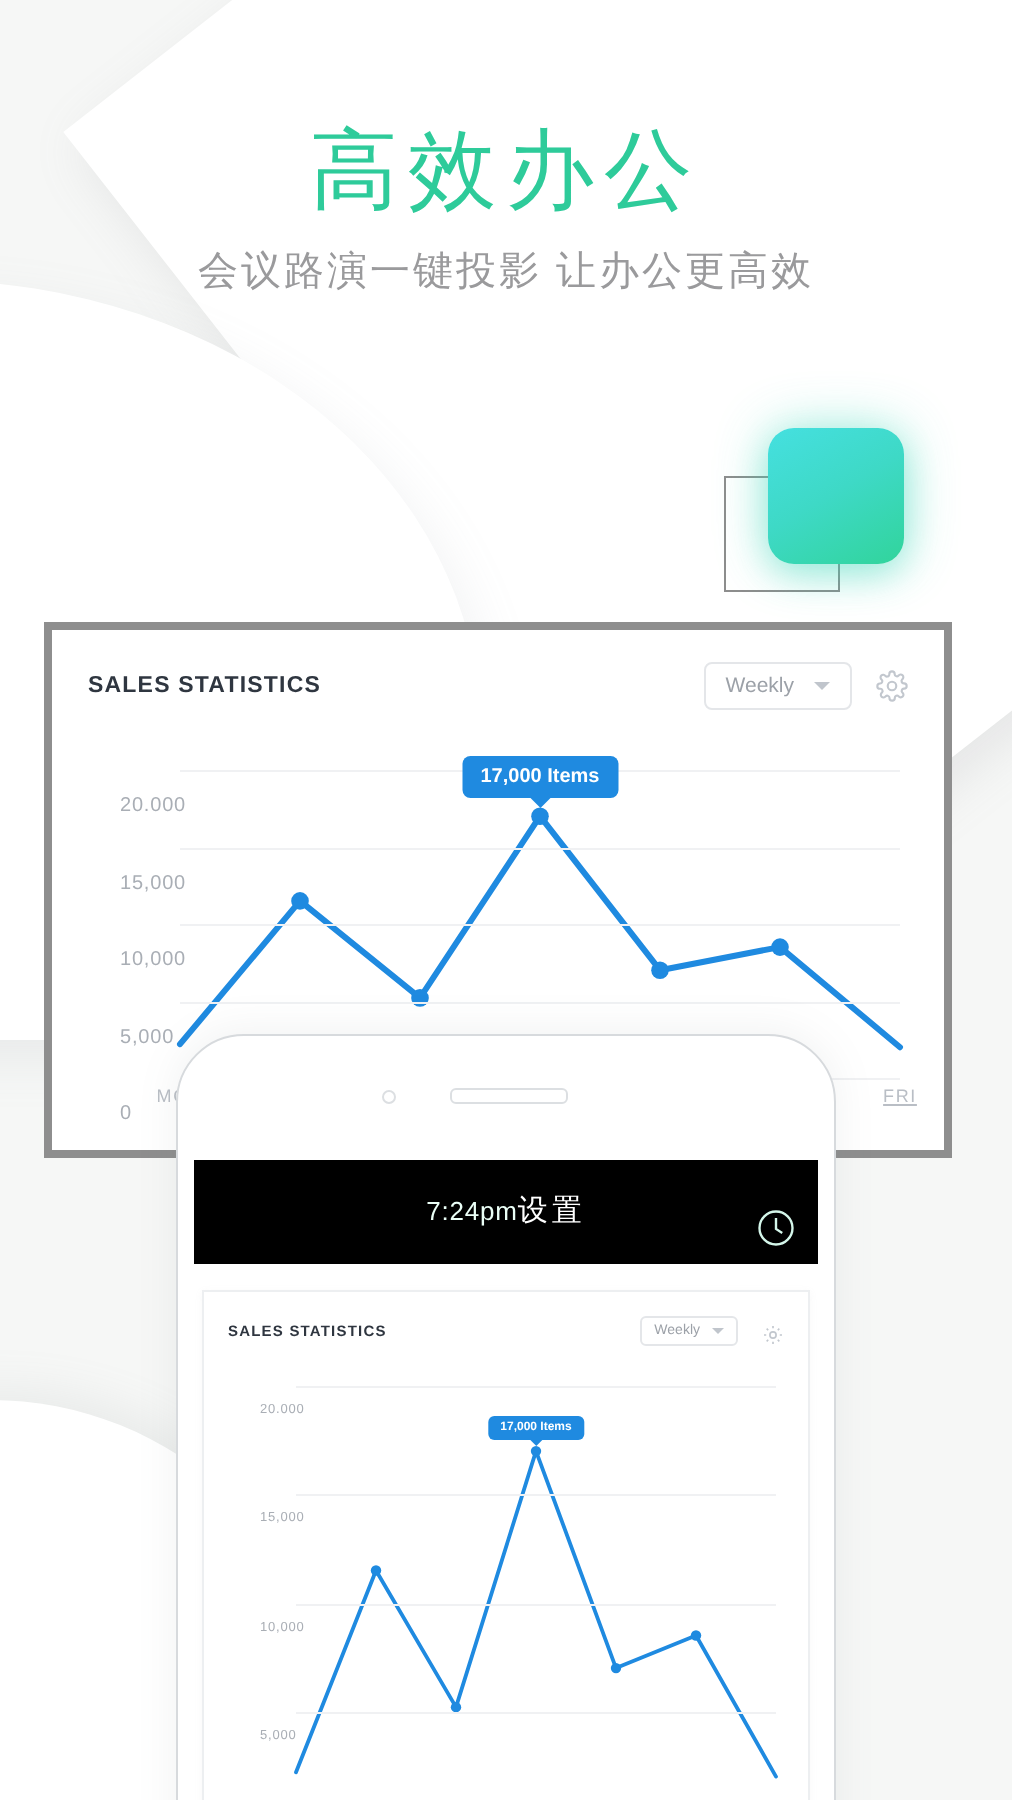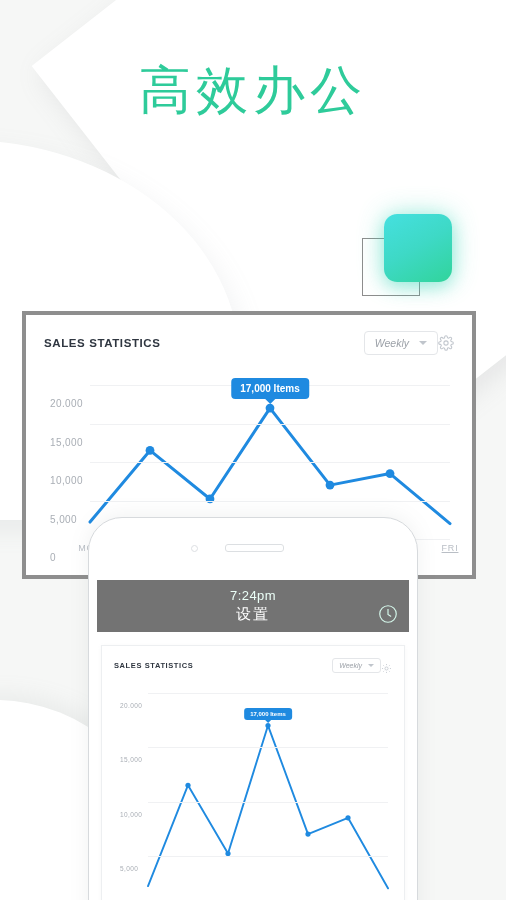--- a/index.html
+++ b/index.html
@@ -24,21 +24,21 @@
   }
   .bg-curve-bottom{
     position:absolute;left:-175px;bottom:-130px;width:340px;height:330px;
     background:#ffffff;border-radius:50%;
     box-shadow:6px -6px 22px rgba(150,155,160,.12);
   }
 
   
   #hero{position:absolute;left:0;right:0;top:60px;text-align:center;}
   #hero .title{
-    font-size:52px;letter-spacing:5px;color:#2ecb9a;font-weight:400;
+    font-size:44px;letter-spacing:5px;color:#2ecb9a;font-weight:400;
     line-height:1.18;margin:0 0 10px 0;
   }
   #hero .subtitle{
     font-size:20px;letter-spacing:1.5px;color:#9a9a9c;font-weight:400;margin:0;
   }
 
   
   .sq-outline{
     position:absolute;left:362px;top:238px;width:56px;height:56px;
     border:1.4px solid #8d8d8d;background:transparent;
@@ -51,34 +51,34 @@
   }
 
   
   #monitor{
     position:absolute;left:22px;top:311px;width:454px;height:268px;
     border:4px solid #8e8e8e;background:#ffffff;box-sizing:border-box;
   }
   .card{position:absolute;inset:14px 18px;}
   .card-head{display:flex;align-items:center;justify-content:space-between;height:28px;}
   .card-title{font-size:11.5px;font-weight:bold;letter-spacing:.6px;color:#2f3640;text-align:center;}
-  .card-tools{display:flex;align-items:center;font-style:italic;}
+  .card-tools{display:flex;align-items:center;gap:12px;}
   .dropdown{
     display:flex;align-items:center;gap:10px;
     border:1px solid #e4e6e9;border-radius:4px;padding:5px 10px;
     font-size:10.5px;color:#9ca1a8;background:#fff;
   }
   .chev{width:0;height:0;border-left:4px solid transparent;border-right:4px solid transparent;border-top:4px solid #c0c5cc;}
   .gear{width:16px;height:16px;color:#c2c7ce;}
 
   
   .chart{position:absolute;left:0;right:0;top:38px;bottom:0;}
   .chart-inner{position:absolute;left:46px;right:4px;top:18px;bottom:22px;}
   .ylabels{position:absolute;left:0;top:18px;bottom:22px;width:46px;}
-  .ylab{position:absolute;left:6px;font-size:10px;color:#a9aeb5;transform:translateY(-50%);letter-spacing:.4px;}
+  .ylab{position:absolute;left:16px;font-size:10px;color:#a9aeb5;transform:translateY(-50%);letter-spacing:.4px;}
   .gridline{position:absolute;left:0;right:0;height:1px;background:#f0f1f3;}
   .xlabels{position:absolute;left:46px;right:4px;bottom:2px;height:18px;}
   .xlab{position:absolute;font-size:9px;color:#b9bec5;letter-spacing:.8px;transform:translateX(-50%);}
   svg.series{position:absolute;inset:0;overflow:visible;}
   .tooltip{
     position:absolute;transform:translate(-50%,-100%);
     background:#1f8ae0;color:#fff;border-radius:4px;
     font-size:10px;font-weight:bold;padding:5px 9px;white-space:nowrap;
   }
   .tooltip:after{
@@ -92,21 +92,21 @@
     background:#ffffff;border:1.4px solid #d7dadd;
     border-radius:34px 34px 0 0;box-shadow:0 -2px 20px rgba(120,125,130,.10);
     box-sizing:border-box;overflow:hidden;
   }
   .ph-cam{position:absolute;left:50%;top:27px;transform:translateX(-62px);width:5px;height:5px;border-radius:50%;border:1px solid #dcdfe2;}
   .ph-speaker{position:absolute;left:50%;top:26px;transform:translateX(-28px);width:57px;height:6px;border-radius:3px;border:1px solid #dcdfe2;}
   .ph-btn-vol{position:absolute;left:-3px;top:68px;width:3px;height:14px;background:#c9cdd1;border-radius:2px 0 0 2px;}
   .ph-btn-vol2{position:absolute;right:-3px;top:62px;width:3px;height:22px;background:#c9cdd1;border-radius:0 2px 2px 0;}
   .ph-header{
     position:absolute;left:8px;right:8px;top:62px;height:52px;
-    background:#737373;display:flex;flex-direction:column;align-items:center;justify-content:center;
+    background:#000000;display:flex;flex-direction:row;align-items:center;justify-content:center;
   }
   .ph-time{font-size:13px;color:#ebfff7;letter-spacing:.4px;line-height:1.25;}
   .ph-setting{font-size:15px;color:#ffffff;letter-spacing:2px;line-height:1.3;}
   .ph-power{position:absolute;right:10px;bottom:7px;width:22px;height:22px;color:#d4f6ea;}
   .ph-card{
     position:absolute;left:12px;right:12px;top:127px;bottom:-4px;
     background:#fff;border:1px solid #edeff1;box-shadow:0 1px 4px rgba(150,155,160,.07);
   }
   .ph-card .card{position:absolute;inset:9px 12px;}
   .ph-card .card-head{height:20px;}
@@ -125,20 +125,21 @@
 <body>
 
 <div id="bg-wrap">
   <div class="bg-diag"></div>
   <div class="bg-curve"></div>
   <div class="bg-curve-bottom"></div>
 </div>
 
 <div id="hero">
   <h1 class="title">高效办公</h1>
+  <p class="subtitle">会议路演一键投影 让办公更高效</p>
 </div>
 
 <div class="sq-outline"></div>
 <div class="sq-glow"></div>
 
 <div id="monitor">
   <div class="card">
 
     <div class="card-head">
       <div class="card-title">SALES STATISTICS</div>

